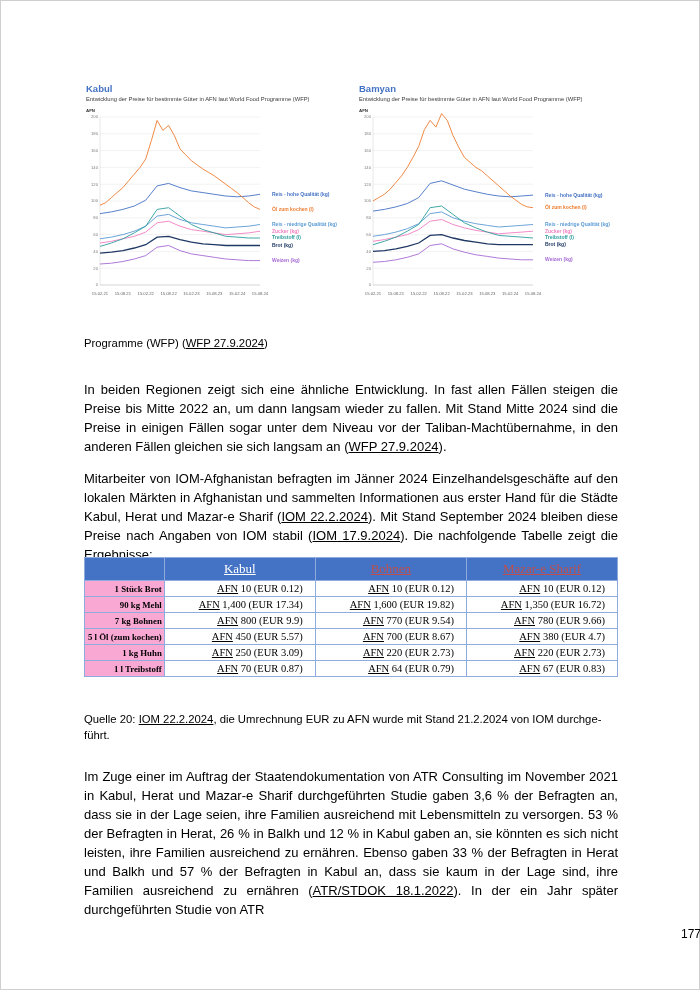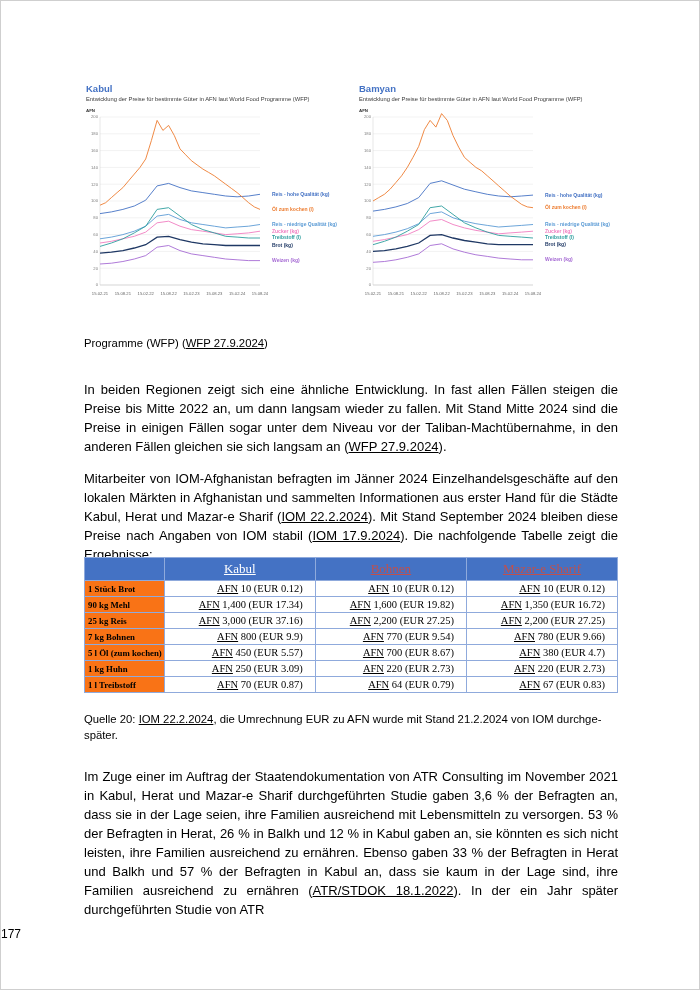--- a/index.html
+++ b/index.html
@@ -25,24 +25,24 @@
   #para1{top:379px;}
   #para2{top:468px;}
   #para3{top:766px;}
   .link{text-decoration:underline;color:inherit;cursor:pointer;}
 
   
   #tablewrap{position:absolute;left:83px;top:556px;width:534px;}
   table.prices{border-collapse:collapse;width:534px;font-family:"Liberation Serif",serif;}
   table.prices th, table.prices td{border:1px solid #8FAADC;}
   table.prices th{background:#4472C4;font-size:13px;font-weight:normal;padding:3px 2px;text-align:center;}
-  td.rowlabel{background:#f97316;font-weight:bold;font-size:8.8px;padding:2px 2px 2px 3px;text-align:left;white-space:nowrap;}
+  td.rowlabel{background:#f9a8d4;font-weight:bold;font-size:8.8px;padding:2px 2px 2px 3px;text-align:right;white-space:nowrap;}
   td.val{font-size:10.5px;text-align:right;padding:2px 12px 2px 12px;white-space:nowrap;}
 
-  #pagenum{position:absolute;left:0;top:926px;width:700px;text-align:left;font-size:12px;}
+  #pagenum{position:absolute;left:0;top:926px;width:700px;text-align:right;font-size:12px;}
 </style>
 </head>
 <body>
 
 <div class="page">
 
   <div id="charts">
     <div class="chart">
       <div class="chart-title">Kabul</div>
       <div class="chart-subtitle">Entwicklung der Preise für bestimmte Güter in AFN laut World Food Programme (WFP)</div>
@@ -178,26 +178,20 @@
             <td class="val"><span class="link">AFN</span> 10 (EUR 0.12)</td>
             <td class="val"><span class="link">AFN</span> 10 (EUR 0.12)</td>
           </tr>
           <tr>
             <td class="rowlabel">90 kg Mehl</td>
             <td class="val"><span class="link">AFN</span> 1,400 (EUR 17.34)</td>
             <td class="val"><span class="link">AFN</span> 1,600 (EUR 19.82)</td>
             <td class="val"><span class="link">AFN</span> 1,350 (EUR 16.72)</td>
           </tr>
           <tr>
-            <td class="rowlabel">25 kg Reis</td>
-            <td class="val"><span class="link">AFN</span> 3,000 (EUR 37.16)</td>
-            <td class="val"><span class="link">AFN</span> 2,200 (EUR 27.25)</td>
-            <td class="val"><span class="link">AFN</span> 2,200 (EUR 27.25)</td>
-          </tr>
-          <tr>
             <td class="rowlabel">7 kg Bohnen</td>
             <td class="val"><span class="link">AFN</span> 800 (EUR 9.9)</td>
             <td class="val"><span class="link">AFN</span> 770 (EUR 9.54)</td>
             <td class="val"><span class="link">AFN</span> 780 (EUR 9.66)</td>
           </tr>
           <tr>
             <td class="rowlabel">5 l Öl (zum kochen)</td>
             <td class="val"><span class="link">AFN</span> 450 (EUR 5.57)</td>
             <td class="val"><span class="link">AFN</span> 700 (EUR 8.67)</td>
             <td class="val"><span class="link">AFN</span> 380 (EUR 4.7)</td>
@@ -211,19 +205,19 @@
           <tr>
             <td class="rowlabel">1 l Treibstoff</td>
             <td class="val"><span class="link">AFN</span> 70 (EUR 0.87)</td>
             <td class="val"><span class="link">AFN</span> 64 (EUR 0.79)</td>
             <td class="val"><span class="link">AFN</span> 67 (EUR 0.83)</td>
           </tr>
         </tbody>
     </table>
   </div>
 
-  <div id="quelle20" class="caption"><span>Quelle 20: </span><span class="link">IOM 22.2.2024</span><span>, die Umrechnung EUR zu AFN wurde mit Stand 21.2.2024 von IOM durchge-</span><br><span>später.</span></div>
+  <div id="quelle20" class="caption"><span>Quelle 20: </span><span class="link">IOM 22.2.2024</span><span>, die Umrechnung EUR zu AFN wurde mit Stand 21.2.2024 von IOM durchge-</span><br><span>führt.</span></div>
 
   <p id="para3" class="para"><span>Im Zuge einer im Auftrag der Staatendokumentation von ATR Consulting im November 2021 in Kabul, Herat und Mazar-e Sharif durchgeführten Studie gaben 3,6 % der Befragten an, dass sie in der Lage seien, ihre Familien ausreichend mit Lebensmitteln zu versorgen. 53 % der Befragten in Herat, 26 % in Balkh und 12 % in Kabul gaben an, sie könnten es sich nicht leisten, ihre Familien ausreichend zu ernähren. Ebenso gaben 33 % der Befragten in Herat und Balkh und 57 % der Befragten in Kabul an, dass sie kaum in der Lage sind, ihre Familien ausreichend zu ernähren (</span><span class="link">ATR/STDOK 18.1.2022</span><span>). In der ein Jahr später durchgeführten Studie von ATR</span></p>
 
   <div id="pagenum">177</div>
 
 </div>
 
 </body></html>

